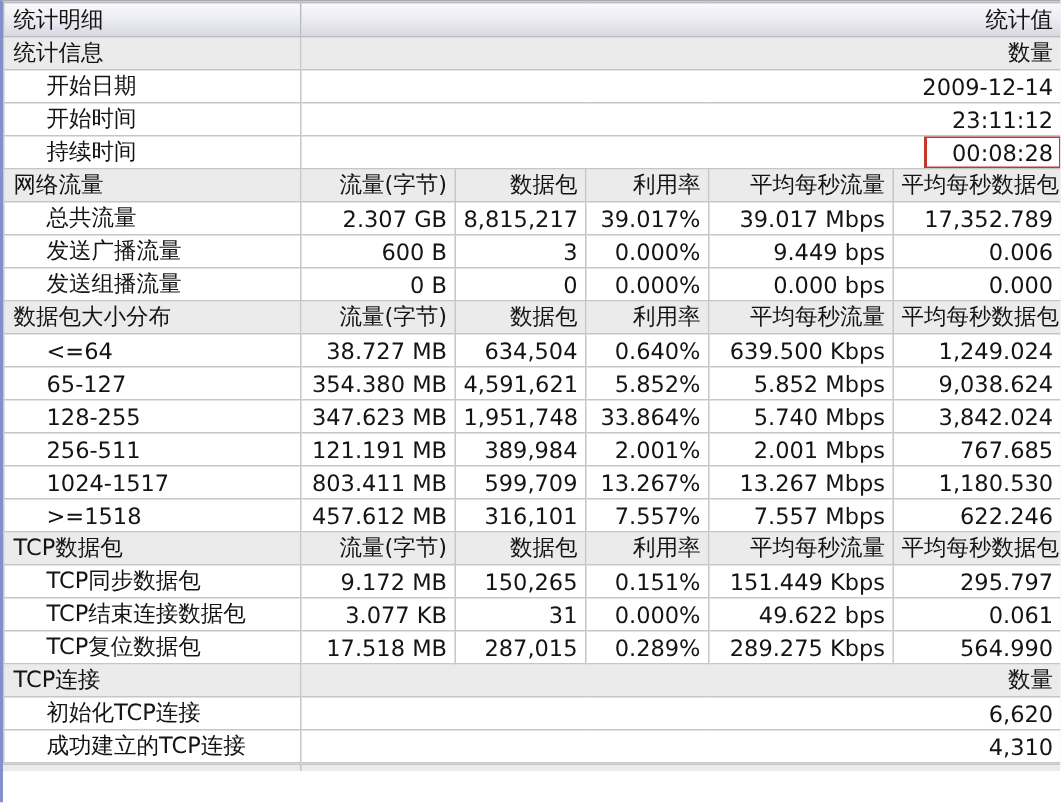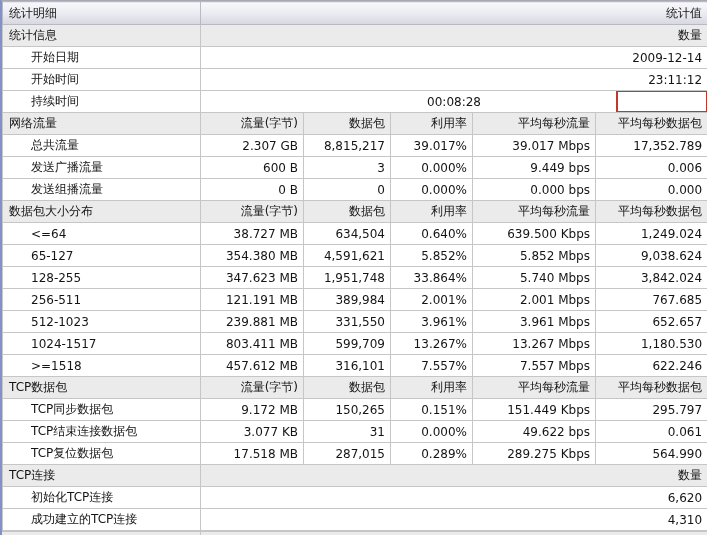--- a/index.html
+++ b/index.html
@@ -8,38 +8,38 @@
     font-family:"DejaVu Sans","Liberation Sans",sans-serif;
     font-size:13px;color:#141414;
   }
   .wrap{
     width:707px;height:535px;box-sizing:border-box;
     border-left:2px solid #8292c8;border-top:1px solid #a9a9b2;
     overflow:hidden;background:#fff;
   }
   table{
     border-collapse:collapse;table-layout:fixed;width:705px;
-    font-family:inherit;font-size:12px;color:#141414;
+    font-family:inherit;font-size:15px;color:#141414;
   }
   td{
     border:1px solid #c6c6c6;padding:0 5px;height:21px;
     white-space:nowrap;overflow:hidden;vertical-align:middle;
   }
   tr.main-header td{
     height:22px;
     background:linear-gradient(to bottom,#f9f9fc 0%,#e9e9f0 55%,#d7d7e1 100%);
     border-color:#b9b9c2;
   }
   tr.section td{background:#ebebeb;}
   tr.section td.title{font-weight:normal;}
   tr.data td{background:#ffffff;}
   .label-cell{text-align:left;padding-left:6px;}
   .indent{padding-left:28px;}
   .num{text-align:right;padding-right:5px;}
-  .rel{position:relative;text-align:center;}
+  .rel{position:relative;}
   .hlbox{
     position:absolute;top:-1px;bottom:-1px;right:-1px;width:88px;
     border:2px solid #c0392b;pointer-events:none;
   }
   .partial-row{
     height:4px;background:#ebebeb;border-top:1px solid #c6c6c6;
     position:relative;width:705px;
   }
   .partial-row .pdiv{
     position:absolute;left:198px;top:0;bottom:0;width:1px;background:#c6c6c6;
@@ -145,28 +145,20 @@
         </tr>
         <tr class="data">
           <td class="label-cell indent">256-511</td>
           <td class="num">121.191 MB</td>
           <td class="num">389,984</td>
           <td class="num">2.001%</td>
           <td class="num">2.001 Mbps</td>
           <td class="num">767.685</td>
         </tr>
         <tr class="data">
-          <td class="label-cell indent">512-1023</td>
-          <td class="num">239.881 MB</td>
-          <td class="num">331,550</td>
-          <td class="num">3.961%</td>
-          <td class="num">3.961 Mbps</td>
-          <td class="num">652.657</td>
-        </tr>
-        <tr class="data">
           <td class="label-cell indent">1024-1517</td>
           <td class="num">803.411 MB</td>
           <td class="num">599,709</td>
           <td class="num">13.267%</td>
           <td class="num">13.267 Mbps</td>
           <td class="num">1,180.530</td>
         </tr>
         <tr class="data">
           <td class="label-cell indent">&gt;=1518</td>
           <td class="num">457.612 MB</td>

